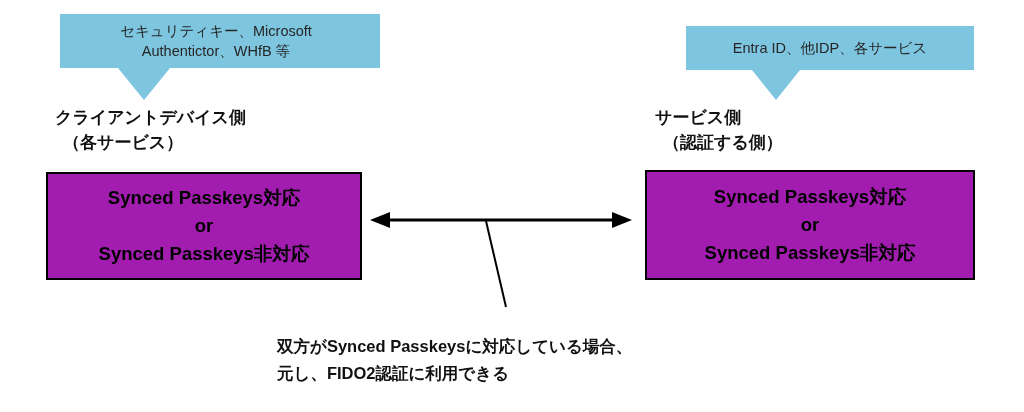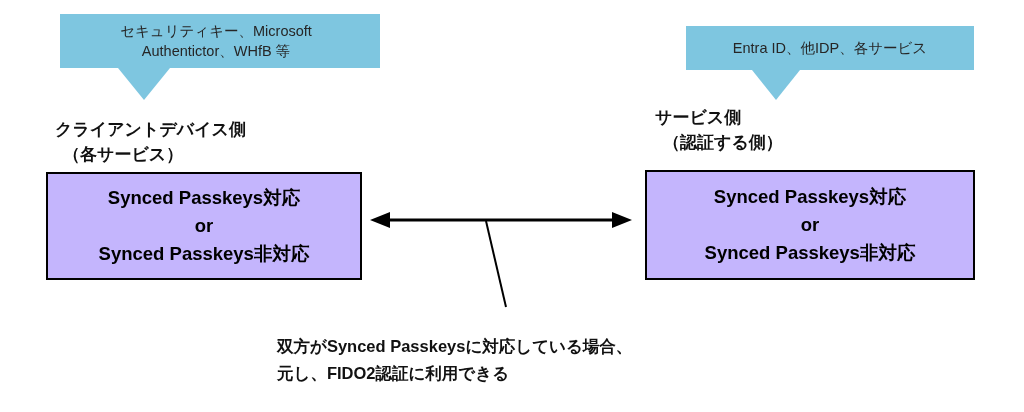--- a/index.html
+++ b/index.html
@@ -84,33 +84,33 @@
 
   
   .side-heading {
     position: absolute;
     font-weight: bold;
     font-size: 17px;
     line-height: 1.45;
     color: #111111;
     white-space: nowrap;
   }
-  #heading-client { left: 55px; top: 106px; margin-top: 12px; }
+  #heading-client { left: 55px; top: 106px; }
   #heading-service { left: 655px; top: 106px; }
   .side-heading .line2 {
     display: block;
     padding-left: 8px;
   }
 
   
   .entity-box {
     position: absolute;
     box-sizing: border-box;
     border: 2px solid #000000;
-    background: #c4b5fd;
+    background: #a21caf;
     display: flex;
     flex-direction: column;
     align-items: center;
     justify-content: center;
     text-align: center;
     font-weight: bold;
     font-size: 18.5px;
     line-height: 1.5;
     color: #000000;
   }

